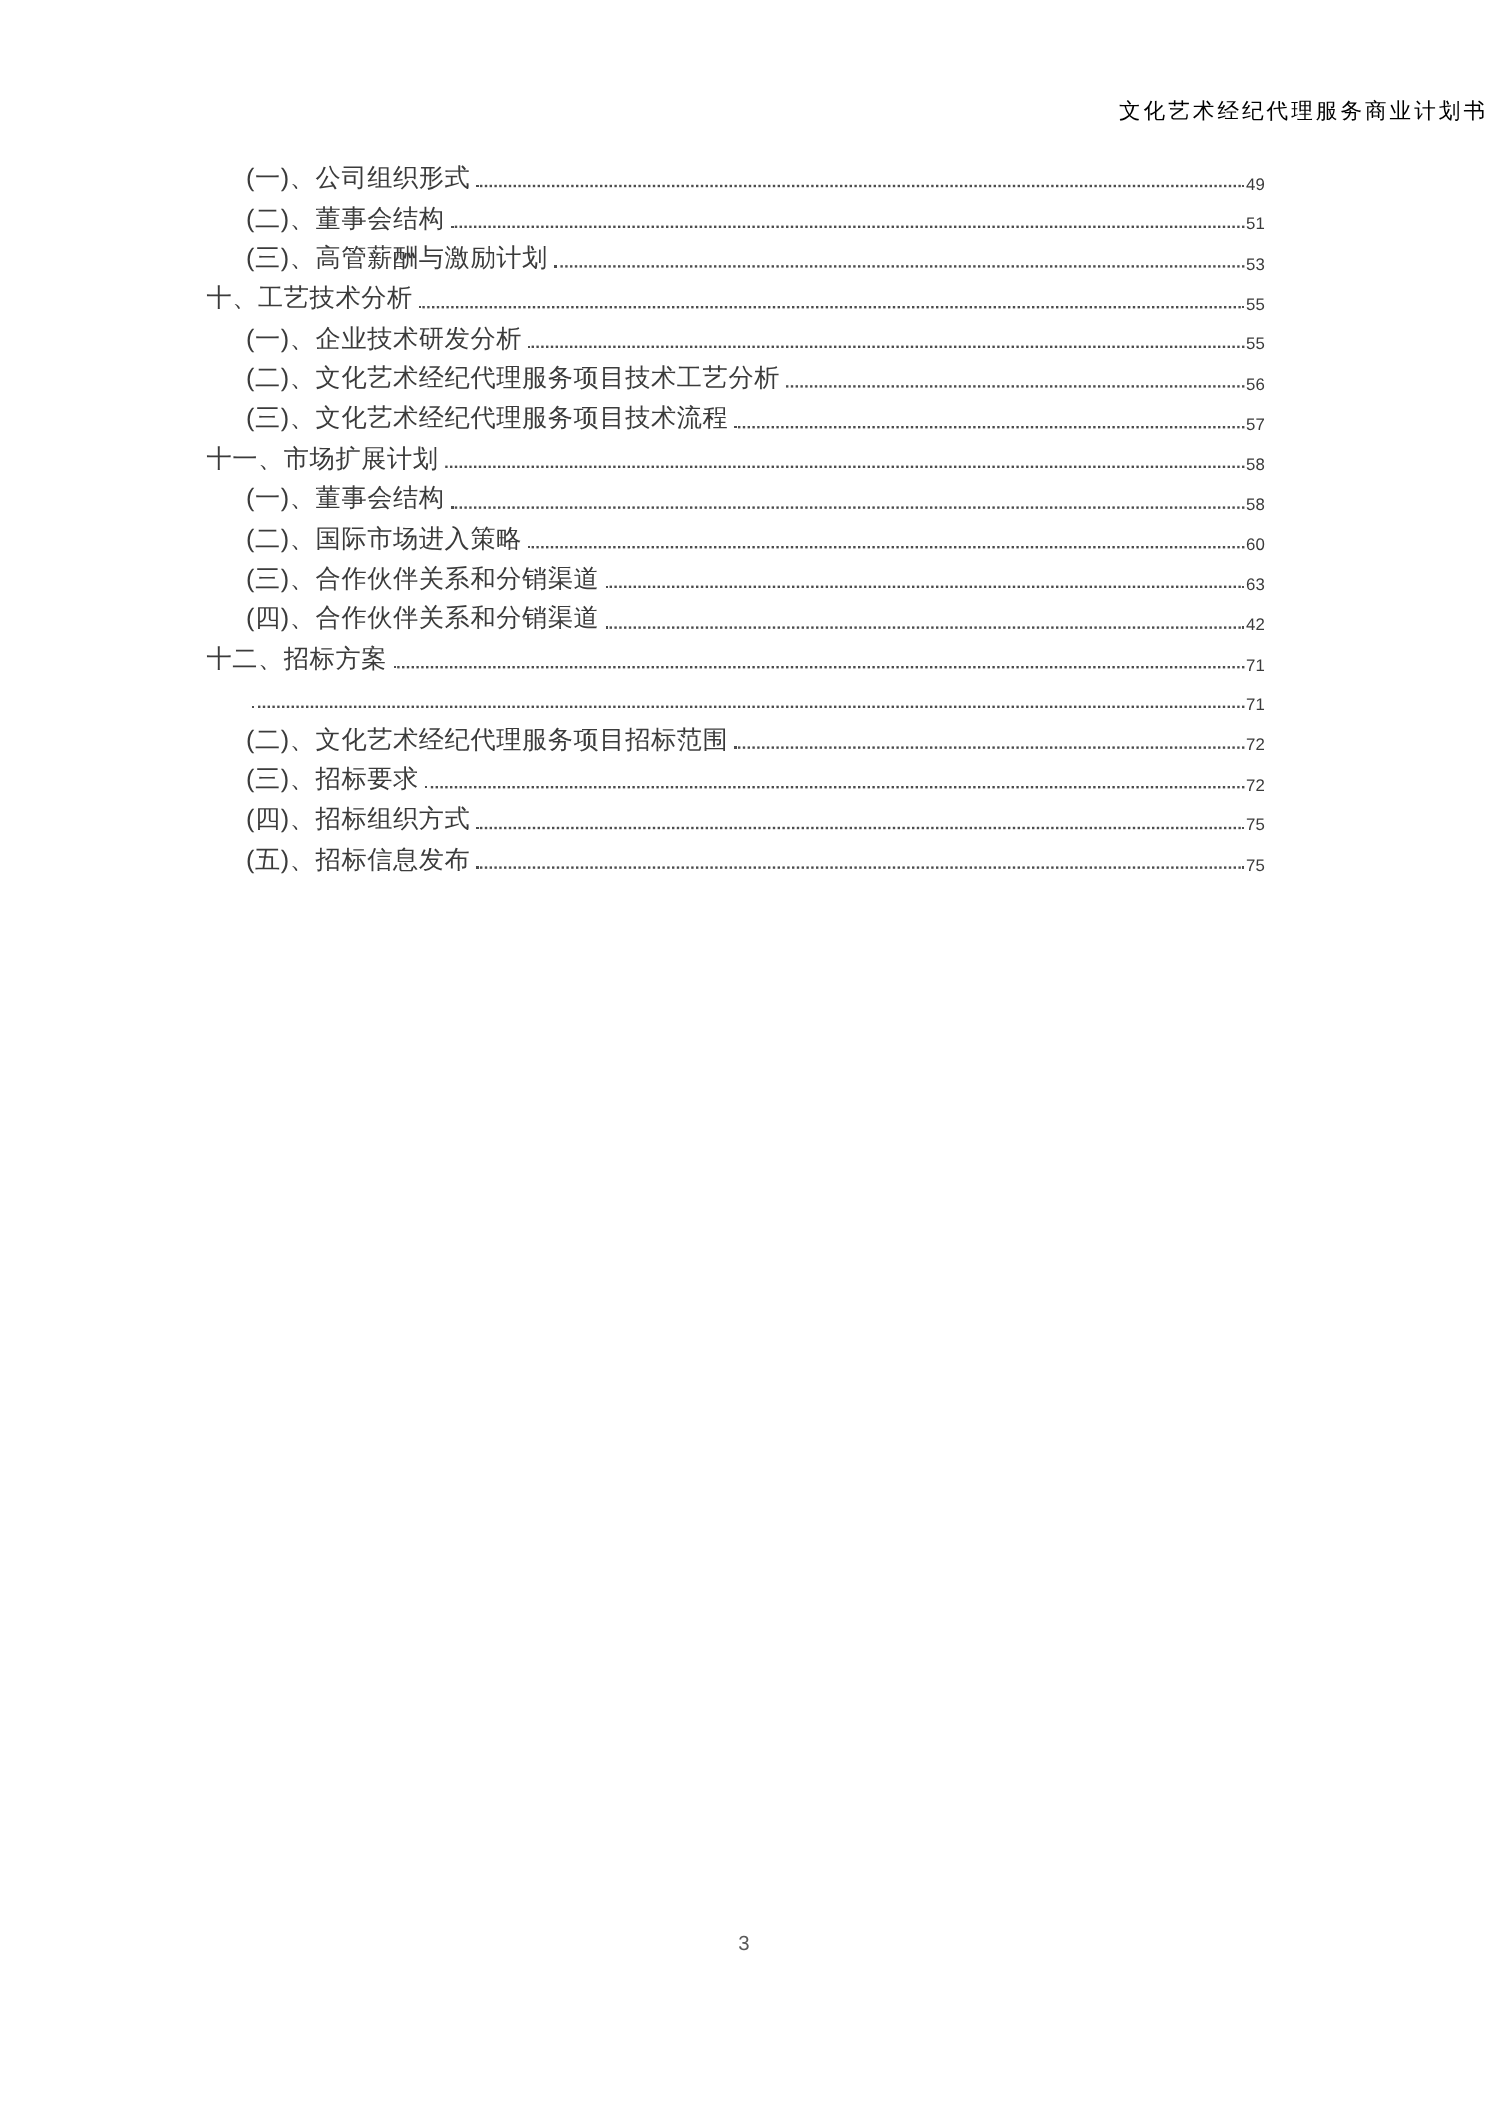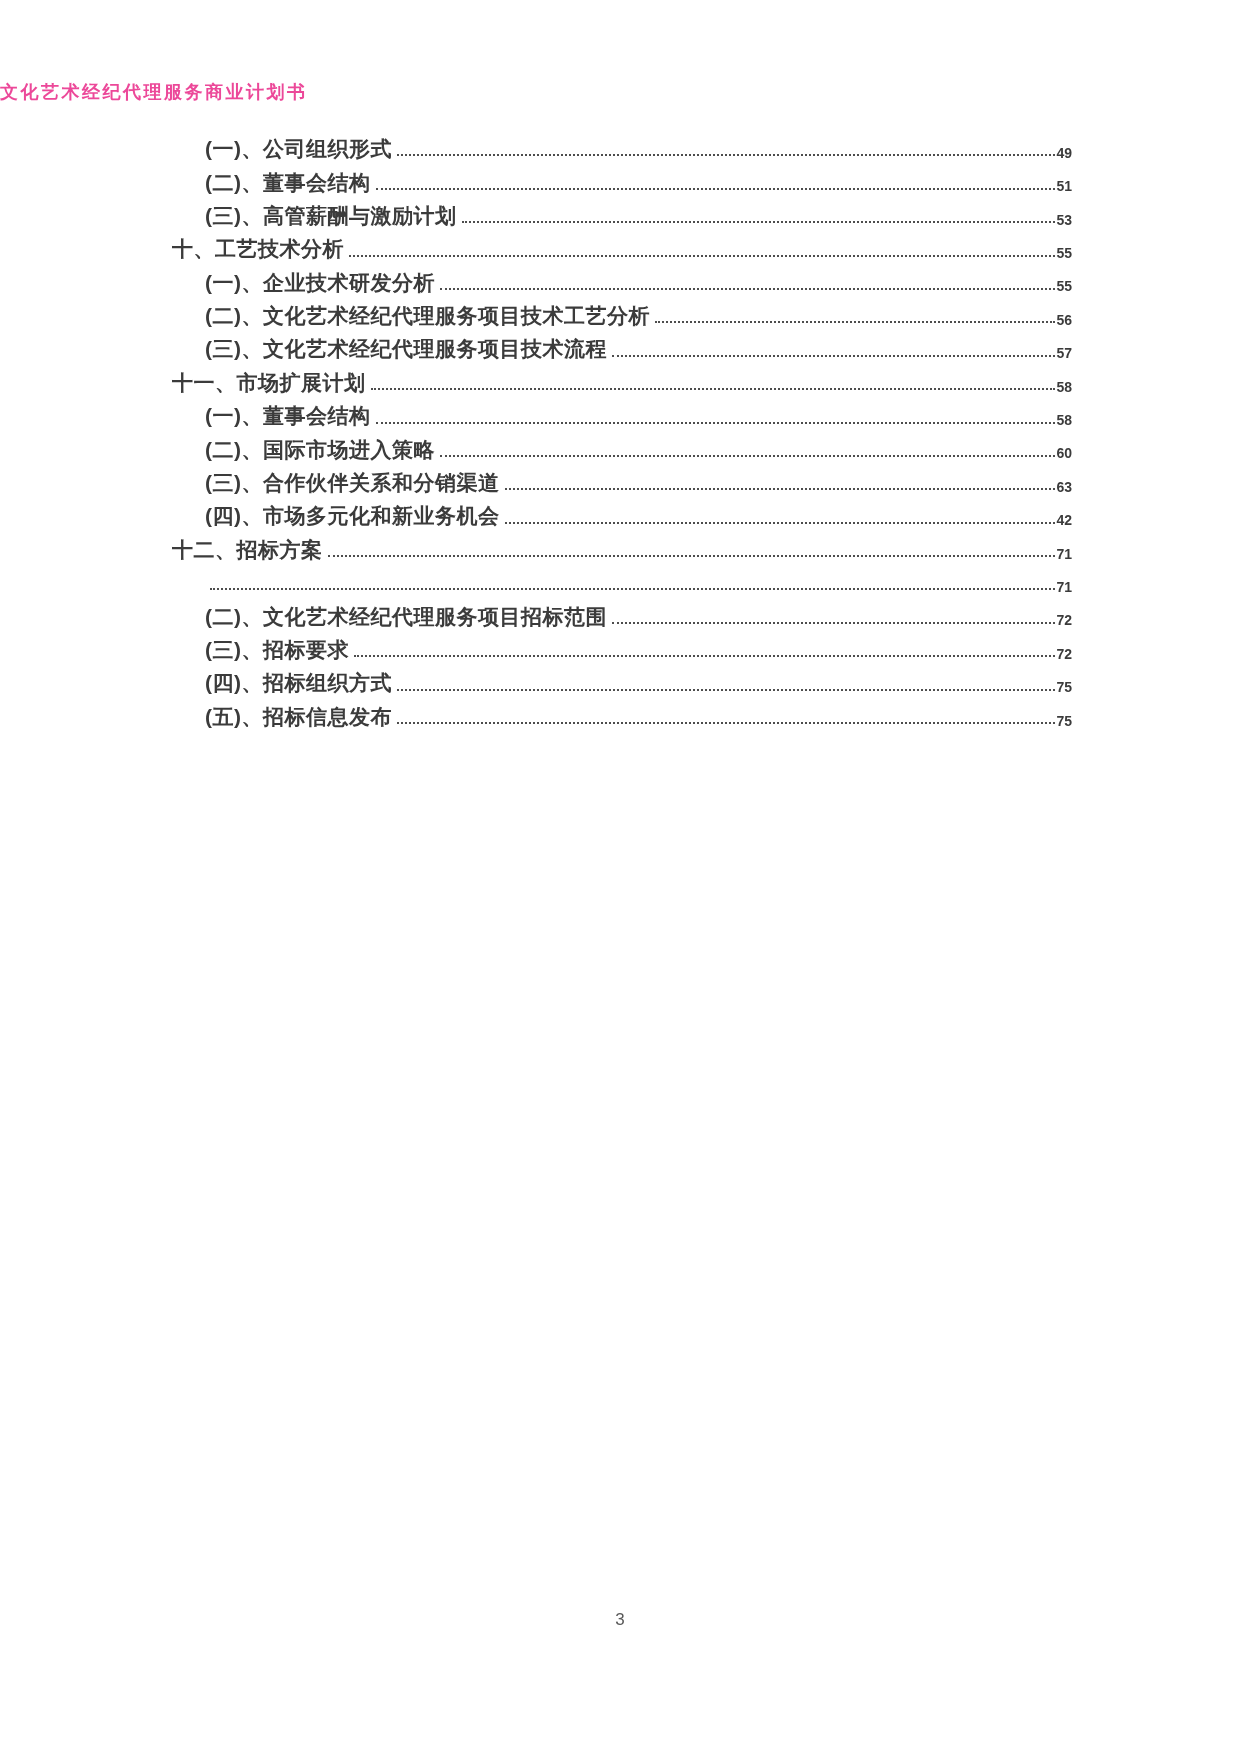--- a/index.html
+++ b/index.html
@@ -13,32 +13,31 @@
     height: 1753px;
     background: #ffffff;
     font-family: "Liberation Sans", "DejaVu Sans", sans-serif;
     overflow: hidden;
   }
   .doc-header {
     position: absolute;
     top: 80px;
     left: 0;
     width: 100%;
-    text-align: left;
+    text-align: right;
     font-size: 18px;
     letter-spacing: 2.5px;
-    color: #ec4899;
-    font-weight: 700;
+    color: #000000;
+    font-weight: 400;
   }
   .toc {
     position: absolute;
     top: 129px;
     left: 172px;
-    right: 168px;
-    font-weight: bold;
+    right: 186px;
   }
   .toc-row {
     display: flex;
     align-items: flex-end;
     height: 33.4px;
     font-size: 21px;
     color: #3b3b3b;
   }
   .toc-row.level-2 { padding-left: 33px; }
   .toc-label {
@@ -124,21 +123,21 @@
         <span class="toc-label">(二)、国际市场进入策略</span>
         <span class="toc-dots"></span>
         <span class="toc-page">60</span>
       </div>
       <div class="toc-row level-2">
         <span class="toc-label">(三)、合作伙伴关系和分销渠道</span>
         <span class="toc-dots"></span>
         <span class="toc-page">63</span>
       </div>
       <div class="toc-row level-2">
-        <span class="toc-label">(四)、市场多元化和新业务机会</span>
+        <span class="toc-label">(四)、合作伙伴关系和分销渠道</span>
         <span class="toc-dots"></span>
         <span class="toc-page">42</span>
       </div>
       <div class="toc-row level-1">
         <span class="toc-label">十二、招标方案</span>
         <span class="toc-dots"></span>
         <span class="toc-page">71</span>
       </div>
       <div class="toc-row level-2">
         <span class="toc-dots"></span>

